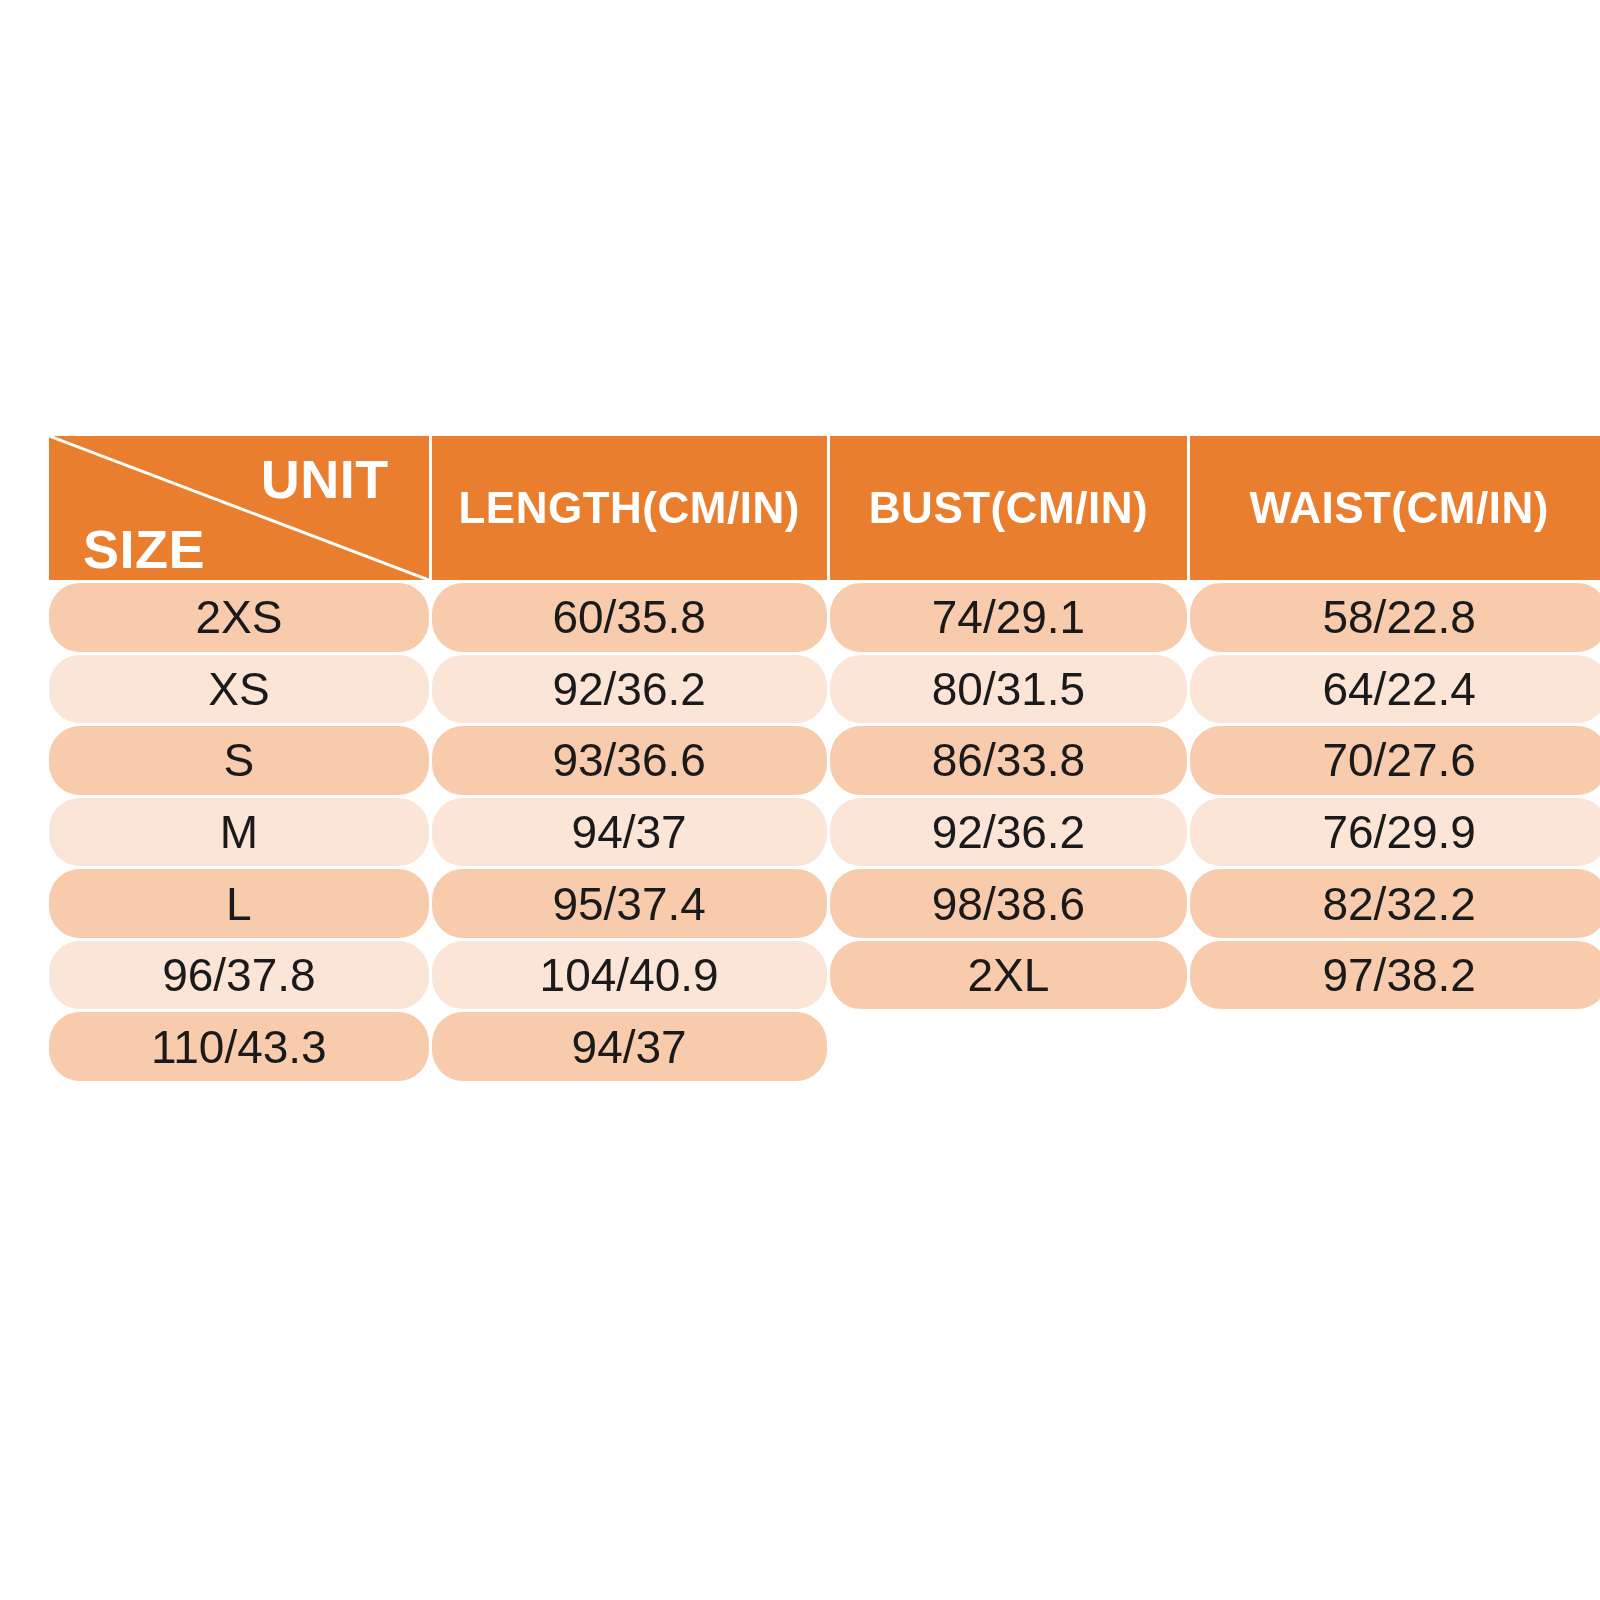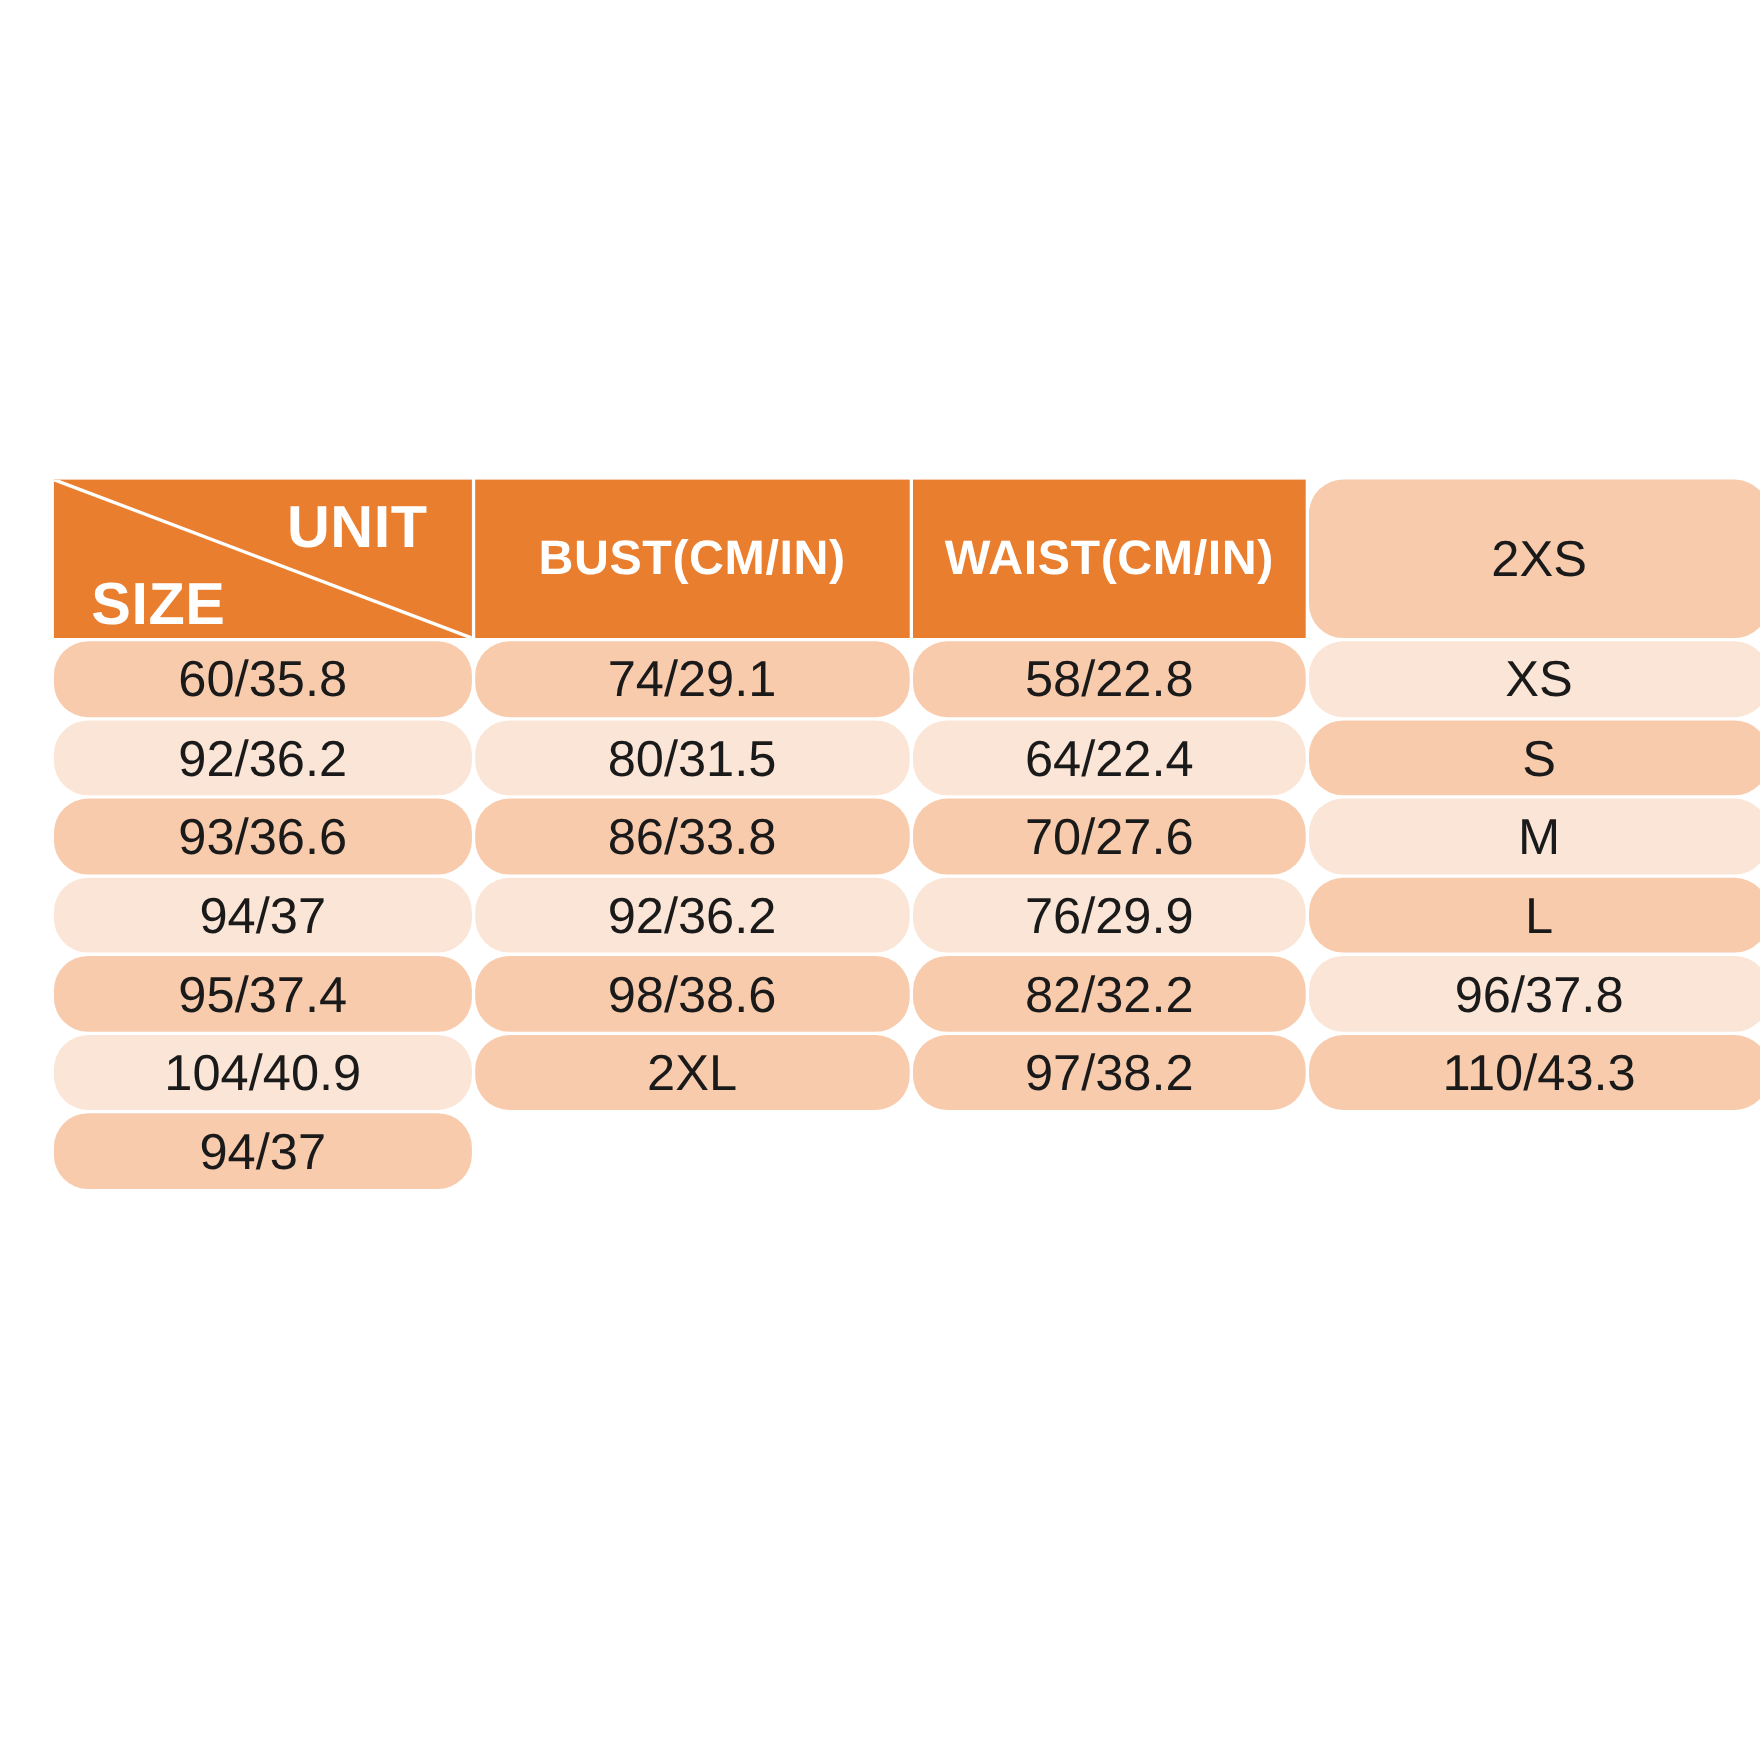--- a/index.html
+++ b/index.html
@@ -75,20 +75,21 @@
 <div class="canvas">
   <div class="size-table">
 
     <div class="cell header corner">
       <svg viewBox="0 0 100 100" preserveAspectRatio="none">
         <line x1="0" y1="0" x2="100" y2="100" stroke="#FFFFFF" stroke-width="3" vector-effect="non-scaling-stroke"></line>
       </svg>
       <span class="corner-label unit">UNIT</span>
       <span class="corner-label size">SIZE</span>
     </div>
+    <div class="cell header">LENGTH(CM/IN)</div>
     <div class="cell header">BUST(CM/IN)</div>
     <div class="cell header">WAIST(CM/IN)</div>
 
     <div class="cell data dark">2XS</div>
     <div class="cell data dark">60/35.8</div>
     <div class="cell data dark">74/29.1</div>
     <div class="cell data dark">58/22.8</div>
 
     <div class="cell data light">XS</div>
     <div class="cell data light">92/36.2</div>

